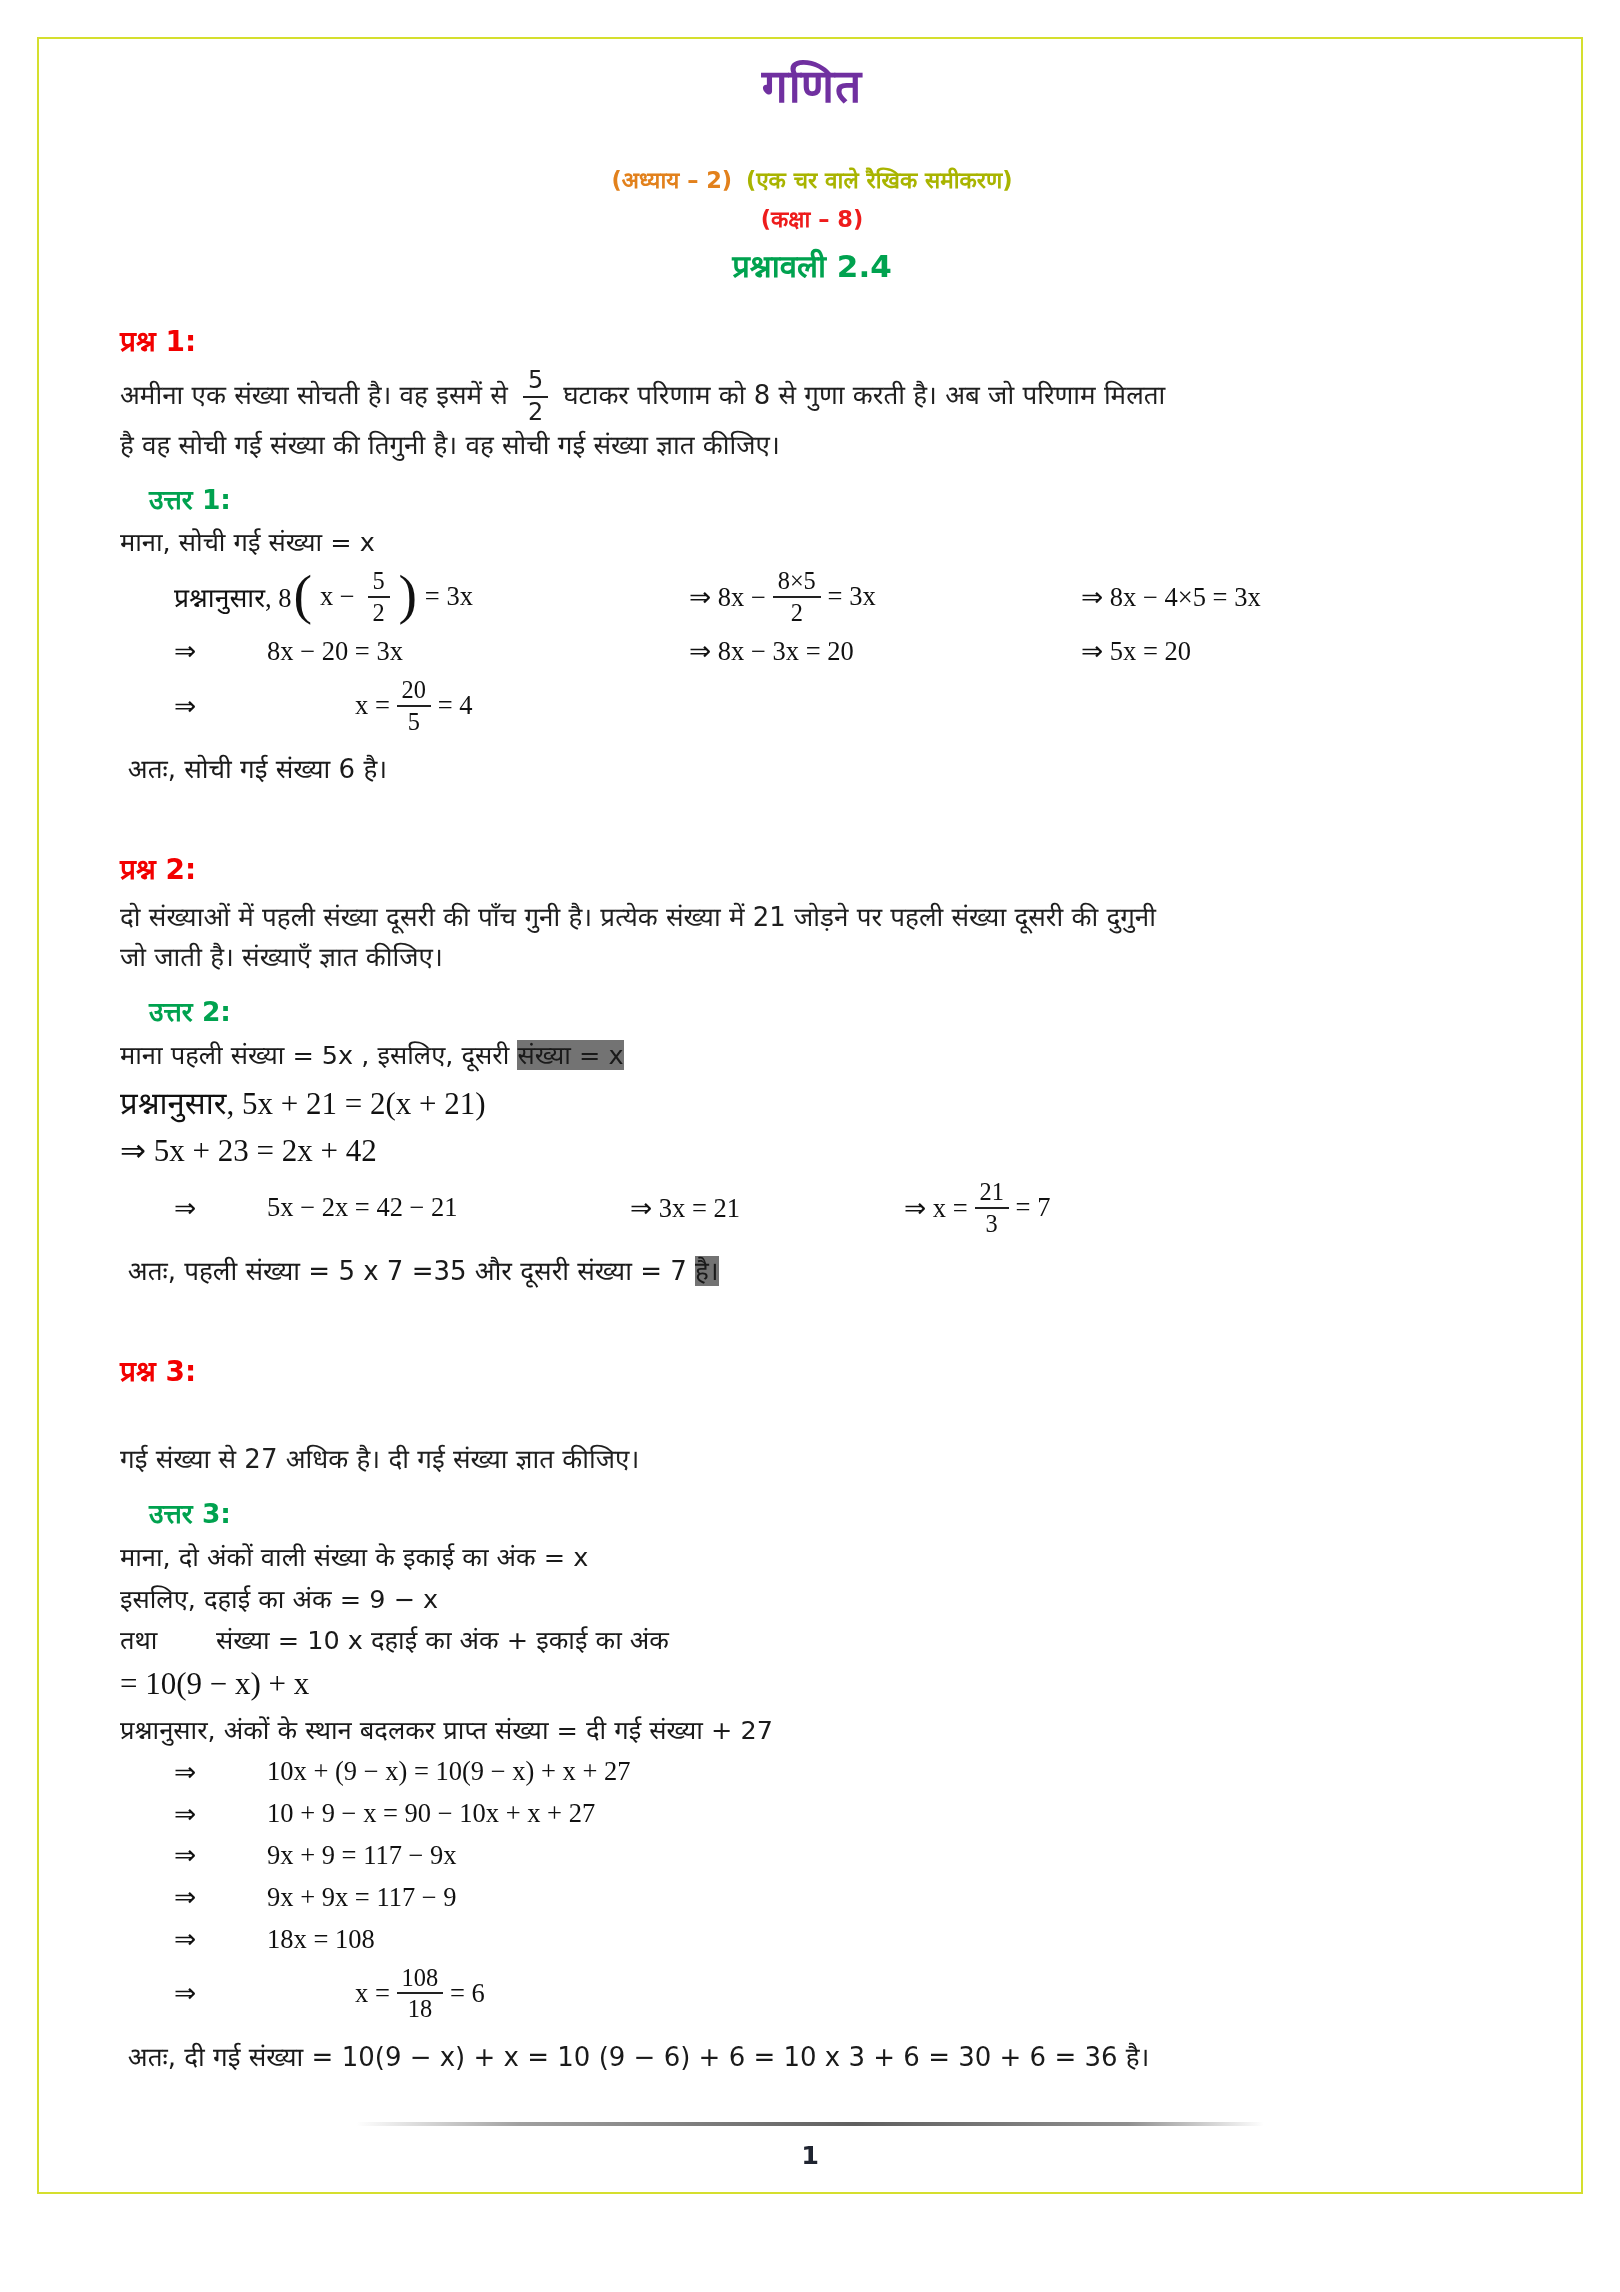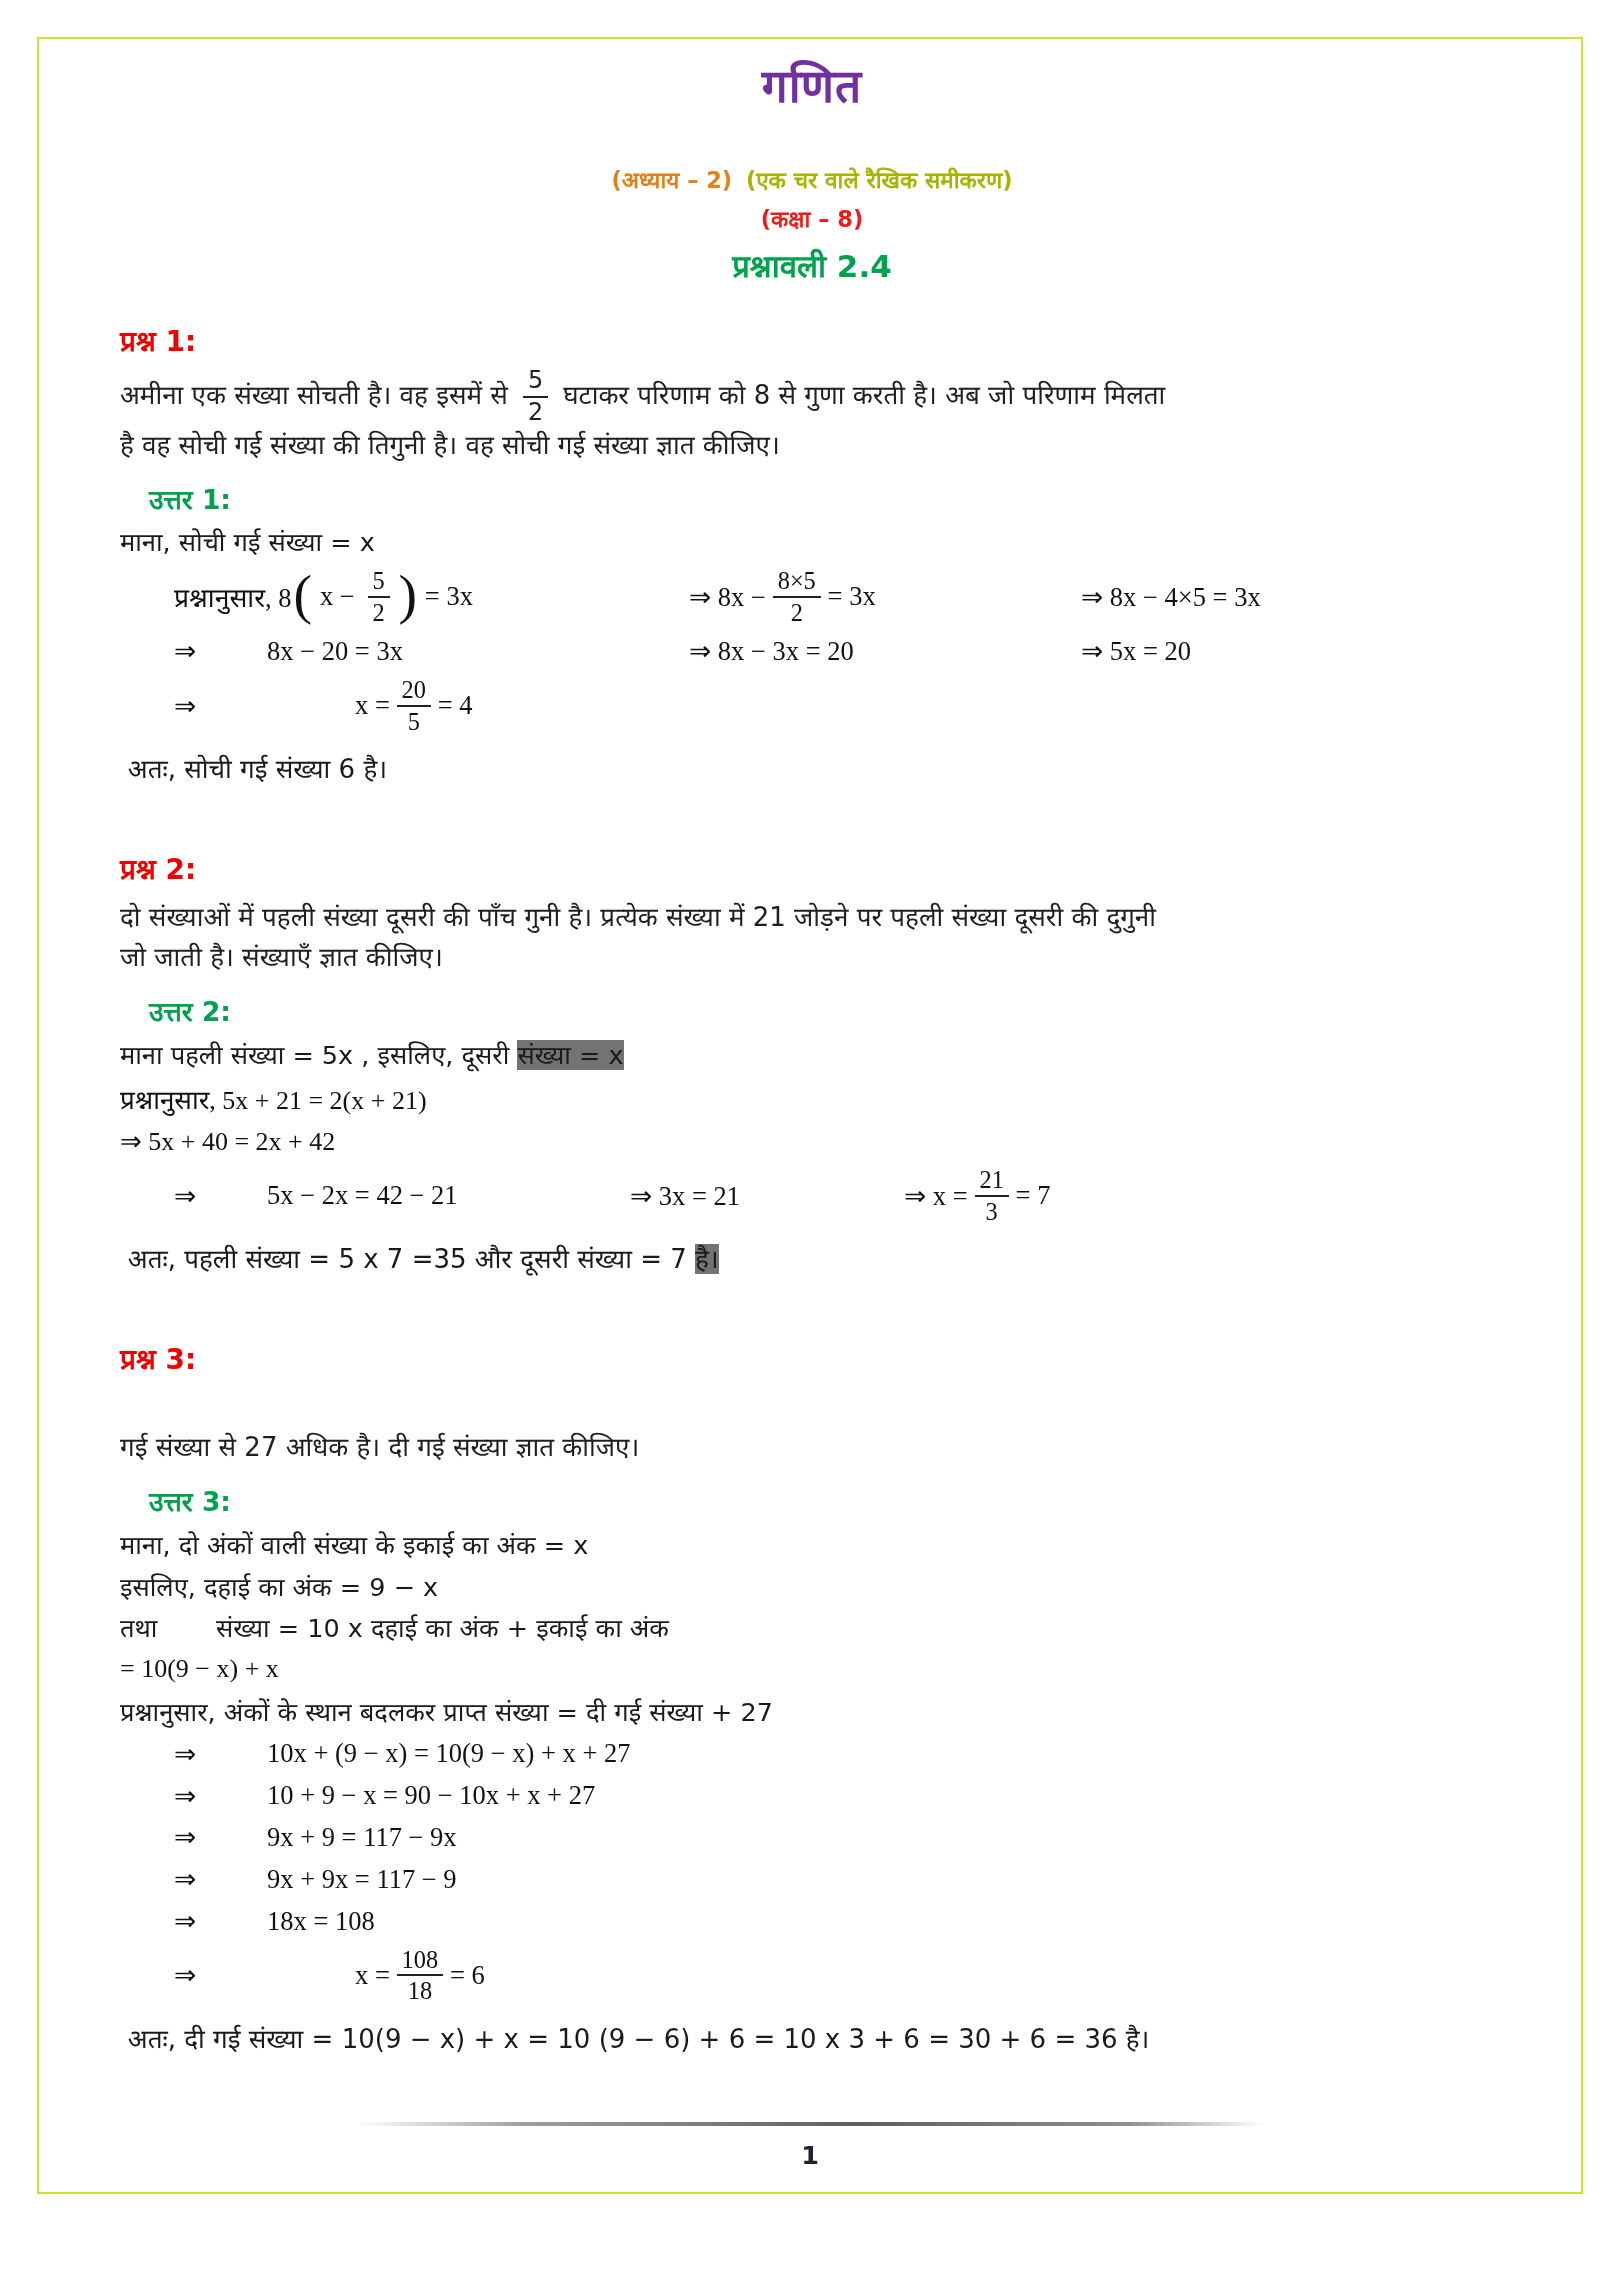--- a/index.html
+++ b/index.html
@@ -36,21 +36,21 @@
 
   .ans { font-size:25.5px; color:#1a1a1a; }
   .ind1 { margin-left:54px; }
   .ind2 { margin-left:221px; }
   .aline { margin:7.8px 0; }
   .concl { margin:15.7px 0 0 7.8px; font-size:26px; }
 
   
   .eqrow { display:flex; align-items:center; margin:9.8px 0 9.8px 54px;
            font-family:"Liberation Serif", serif; font-size:26.5px; color:#111; }
-  .eqtextline { margin:9.8px 0; font-family:"Liberation Serif", serif; font-size:26px; color:#111; }
+  .eqtextline { margin:9.8px 0; font-family:"Liberation Serif", serif; font-size:31px; color:#111; }
   .cell { display:flex; align-items:center; }
   .c1a { width:515px; } .c2a { width:392px; } .c3a { flex:1; }
   .c1b { width:456px; } .c2b { width:274px; } .c3b { flex:1; }
   .arrow { display:inline-block; width:93px; flex:0 0 93px; }
   .labelcol { display:inline-block; width:88px; flex:0 0 88px; }
 
   .frac { display:inline-flex; flex-direction:column; align-items:center;
           vertical-align:middle; line-height:1.05; margin:0 6.9px; font-size:0.92em; }
   .frac .num { padding:0 4.9px 2px 4.9px; border-bottom:2px solid #222; }
   .frac .den { padding-top:2px; }
@@ -148,21 +148,21 @@
       <p class="qtext">
         <span>दो संख्याओं में पहली संख्या दूसरी की पाँच गुनी है। प्रत्येक संख्या में 21 जोड़ने पर पहली संख्या दूसरी की दुगुनी</span><br>
         <span>जो जाती है। संख्याएँ ज्ञात कीजिए।</span>
       </p>
       <h3 class="ah">उत्तर 2:</h3>
       <div class="ans">
         <p class="aline ind1">
           <span>माना पहली संख्या = 5x , इसलिए, दूसरी </span><span class="hl">संख्या = x</span>
         </p>
         <p class="eqtextline ind1">प्रश्नानुसार,  5x + 21 = 2(x + 21)</p>
-        <p class="eqtextline ind1">⇒ 5x + 40 = 2x + 42</p>
+        <p class="eqtextline ind1">⇒ 5x + 23 = 2x + 42</p>
 
         <div class="eqrow">
           <div class="cell c1b">
             <span class="arrow">⇒</span>
             <span>5x − 2x = 42 − 21</span>
           </div>
           <div class="cell c2b">⇒ 3x = 21</div>
           <div class="cell c3b">
             <span>⇒ x =</span>
             <span class="frac">

